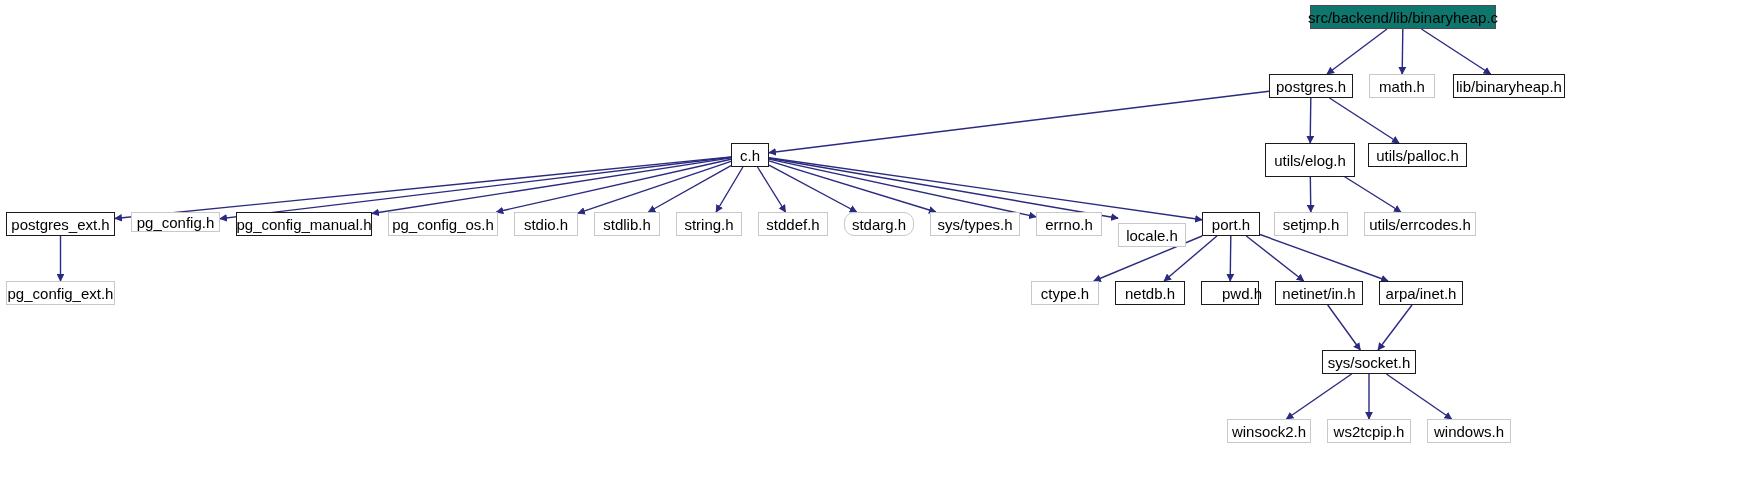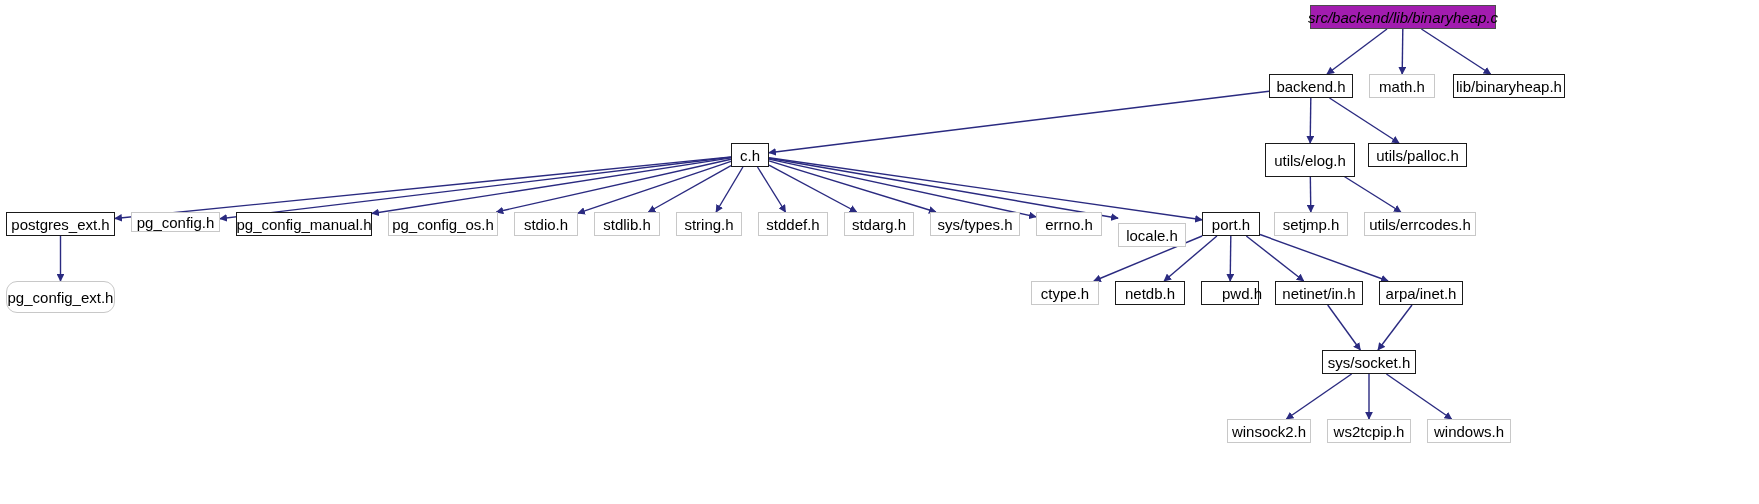--- a/index.html
+++ b/index.html
@@ -12,21 +12,21 @@
     display:flex;align-items:center;justify-content:center;
     font-size:15px;
     color:#000000;
     background:#ffffff;
     white-space:nowrap;
     line-height:1;
     letter-spacing:0px;
   }
   .node.thin{border:1px solid #c8c8c8;}
   .node.thick{border:1.6px solid #1a1a1a;}
-  .node.root{border:1.8px solid #4d4d4d;background:#a21caf;font-style:italic;}
+  .node.root{border:1.8px solid #4d4d4d;background:#0f766e;}
 </style>
 </head>
 <body>
 
 <div id="graph">
   <svg id="edges" viewBox="0 0 1759 504">
       <defs>
         <marker id="arrow" viewBox="0 0 10 10" refX="9" refY="5" markerWidth="5.5" markerHeight="5.5" orient="auto-start-reverse" markerUnits="strokeWidth">
           <path d="M 0 0 L 10 5 L 0 10 z" fill="#2a2a80"></path>
         </marker>
@@ -62,21 +62,21 @@
       <line x1="1412.0" y1="305.0" x2="1378.0" y2="350.0" stroke="#2a2a80" stroke-width="1.4" marker-end="url(#arrow)"></line>
       <line x1="1351.6" y1="374.0" x2="1286.4" y2="419.0" stroke="#2a2a80" stroke-width="1.4" marker-end="url(#arrow)"></line>
       <line x1="1369.0" y1="374.0" x2="1369.0" y2="419.0" stroke="#2a2a80" stroke-width="1.4" marker-end="url(#arrow)"></line>
       <line x1="1386.4" y1="374.0" x2="1451.6" y2="419.0" stroke="#2a2a80" stroke-width="1.4" marker-end="url(#arrow)"></line>
     </svg>
   <div id="nodes">
       <div class="node root" style="left: 1310px; top: 5px; width: 186px; height: 24px;">
         <span>src/backend/lib/binaryheap.c</span>
       </div>
       <div class="node thick" style="left: 1269px; top: 74px; width: 84px; height: 24px;">
-        <span>backend.h</span>
+        <span>postgres.h</span>
       </div>
       <div class="node thin" style="left: 1369px; top: 74px; width: 66px; height: 24px;">
         <span>math.h</span>
       </div>
       <div class="node thick" style="left: 1453px; top: 74px; width: 112px; height: 24px;">
         <span>lib/binaryheap.h</span>
       </div>
       <div class="node thick" style="left: 731px; top: 143px; width: 38px; height: 24px;">
         <span>c.h</span>
       </div>
@@ -103,42 +103,42 @@
       </div>
       <div class="node thin" style="left: 594px; top: 212px; width: 66px; height: 24px;">
         <span>stdlib.h</span>
       </div>
       <div class="node thin" style="left: 676px; top: 212px; width: 66px; height: 24px;">
         <span>string.h</span>
       </div>
       <div class="node thin" style="left: 758px; top: 212px; width: 70px; height: 24px;">
         <span>stddef.h</span>
       </div>
-      <div class="node thin" style="left: 844px; top: 212px; width: 70px; height: 24px;">
+      <div class="node thin" style="left: 844px; top: 212px; width: 70px; height: 24px; border-radius: 10px;">
         <span>stdarg.h</span>
       </div>
       <div class="node thin" style="left: 930px; top: 212px; width: 90px; height: 24px;">
         <span>sys/types.h</span>
       </div>
       <div class="node thin" style="left: 1036px; top: 212px; width: 66px; height: 24px;">
         <span>errno.h</span>
       </div>
       <div class="node thin" style="left: 1118px; top: 212px; width: 68px; height: 24px; margin-top: 11px;">
         <span>locale.h</span>
       </div>
       <div class="node thick" style="left: 1202px; top: 212px; width: 58px; height: 24px;">
         <span>port.h</span>
       </div>
       <div class="node thin" style="left: 1274px; top: 212px; width: 74px; height: 24px;">
         <span>setjmp.h</span>
       </div>
       <div class="node thin" style="left: 1364px; top: 212px; width: 112px; height: 24px; text-align: center;">
         <span>utils/errcodes.h</span>
       </div>
-      <div class="node thin" style="left: 6px; top: 281px; width: 109px; height: 32px; border-radius: 11px;">
+      <div class="node thin" style="left: 6px; top: 281px; width: 109px; height: 24px;">
         <span>pg_config_ext.h</span>
       </div>
       <div class="node thin" style="left: 1031px; top: 281px; width: 68px; height: 24px;">
         <span>ctype.h</span>
       </div>
       <div class="node thick" style="left: 1115px; top: 281px; width: 70px; height: 24px;">
         <span>netdb.h</span>
       </div>
       <div class="node thick" style="left: 1201px; top: 281px; width: 58px; height: 24px; padding-left: 24px;">
         <span>pwd.h</span>

